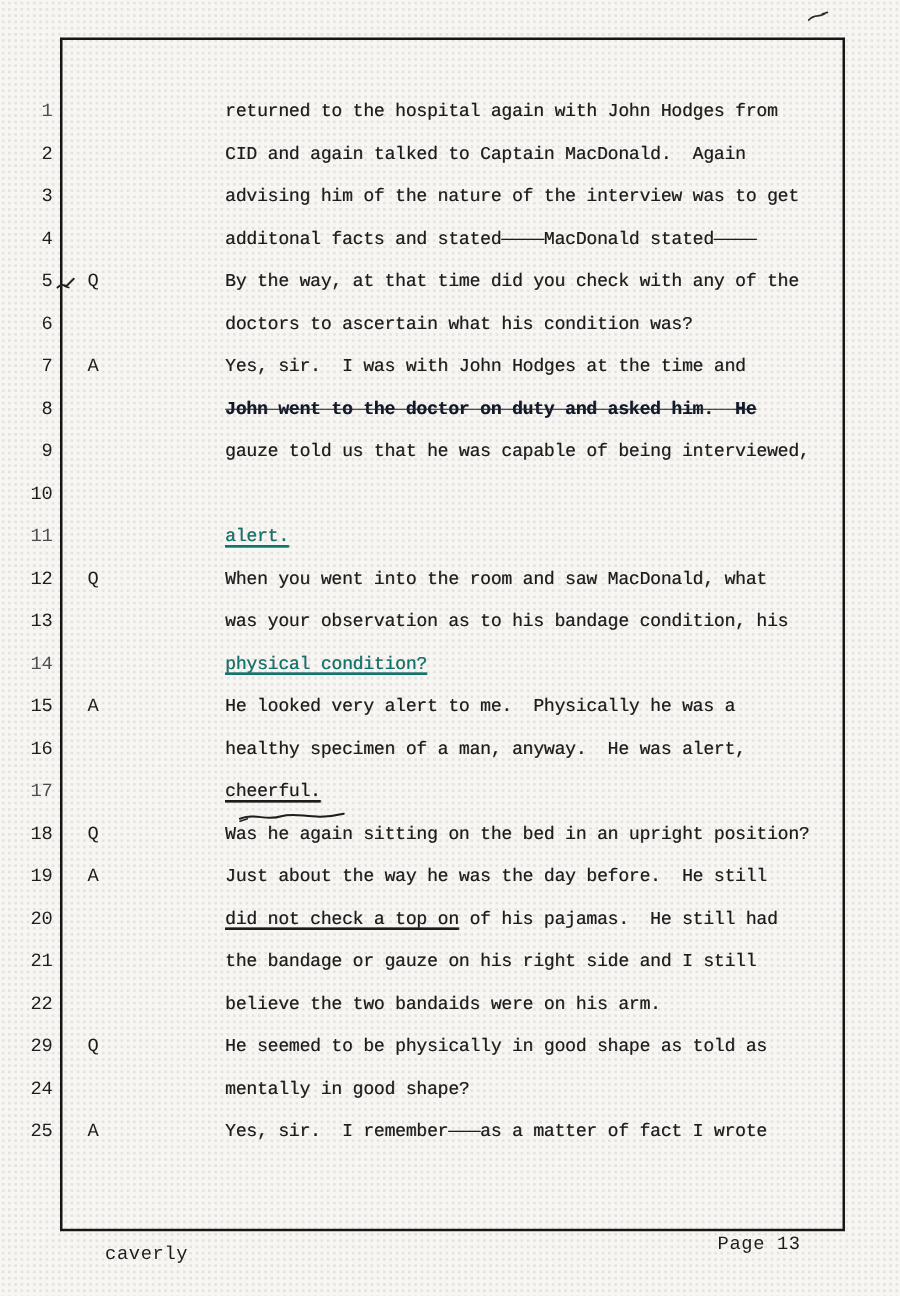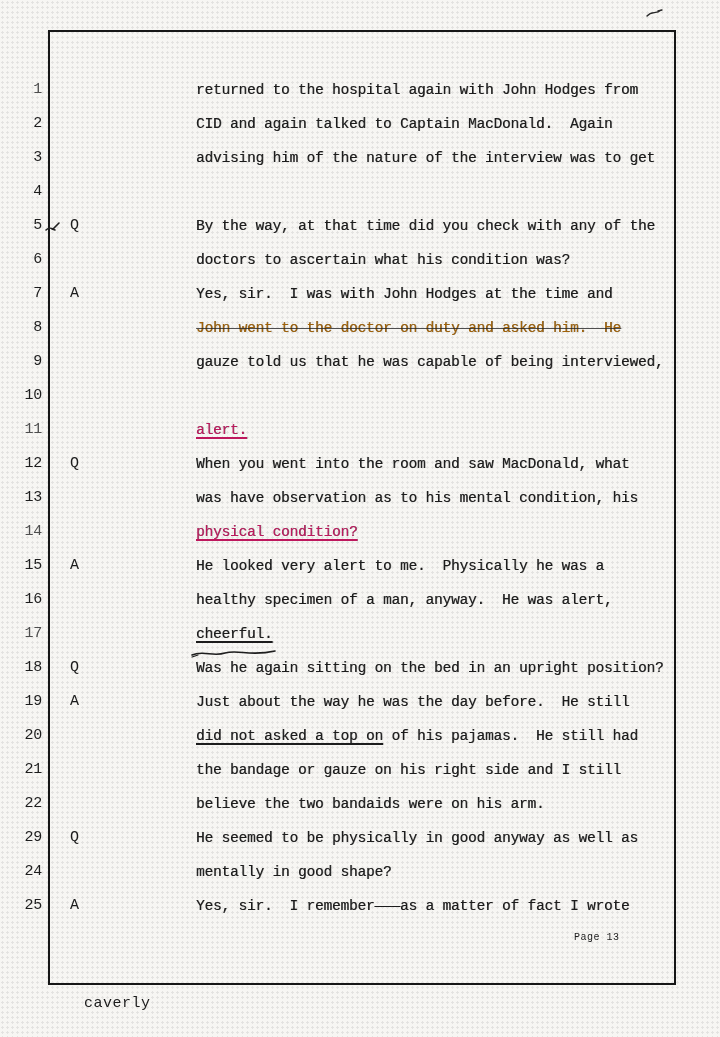--- a/index.html
+++ b/index.html
@@ -49,52 +49,53 @@
     text-align:right;
     font-size:15px;
     color:#1d1d1d;
   }
   .ln.deg{ color:#4e4e4e; filter:blur(0.4px); }
   .sp{
     position:absolute; left:70px; top:0;
     font-size:15px;
   }
   .tx{
-    position:absolute; left:196px; top:0;
+    position:absolute; left:180px; top:0;
     white-space:pre;
     text-align:center;
   }
   .tx span{ text-shadow:0.4px 0 0 rgba(30,30,30,0.55); }
   .tx span.smudge{
-    color:#a16207;
+    color:#0f172a;
     filter:blur(0.6px);
     text-decoration:line-through;
     text-decoration-thickness:1px;
     text-decoration-color:rgba(40,40,40,0.55);
+    font-weight:bold;
   }
   .tx span.smul{
-    color:#be185d;
+    color:#0f766e;
     filter:blur(0.6px);
     text-decoration:underline;
     text-decoration-thickness:2px;
     text-underline-offset:3px;
   }
   .tx span.ul{
     text-decoration:underline;
     text-decoration-thickness:1.5px;
     text-underline-offset:3px;
   }
 
   .footer-left{
     position:absolute; left:84px; top:995px;
     font-size:15px; letter-spacing:0.5px;
   }
   .footer-right{
-    position:absolute; left:574px; top:932px;
-    font-size:10px; letter-spacing:0.5px;
+    position:absolute; left:574px; top:987px;
+    font-size:15px; letter-spacing:0.5px;
   }
 
   .mark{ position:absolute; }
   .mark svg{ display:block; }
 </style>
 </head>
 <body>
 
 <div class="sheet">
 
@@ -132,20 +133,21 @@
         <div class="tx"><span>CID and again talked to Captain MacDonald.  Again</span></div>
       </div>
       <div class="row">
         <div class="ln">3</div>
         <div class="sp"></div>
         <div class="tx"><span>advising him of the nature of the interview was to get</span></div>
       </div>
       <div class="row">
         <div class="ln">4</div>
         <div class="sp"></div>
+        <div class="tx"><span>additonal facts and stated————MacDonald stated————</span></div>
       </div>
       <div class="row">
         <div class="ln">5</div>
         <div class="sp">Q</div>
         <div class="tx"><span>By the way, at that time did you check with any of the</span></div>
       </div>
       <div class="row">
         <div class="ln">6</div>
         <div class="sp"></div>
         <div class="tx"><span>doctors to ascertain what his condition was?</span></div>
@@ -175,21 +177,21 @@
         <div class="tx"><span class="smul">alert.</span></div>
       </div>
       <div class="row">
         <div class="ln">12</div>
         <div class="sp">Q</div>
         <div class="tx"><span>When you went into the room and saw MacDonald, what</span></div>
       </div>
       <div class="row">
         <div class="ln">13</div>
         <div class="sp"></div>
-        <div class="tx"><span>was have observation as to his mental condition, his</span></div>
+        <div class="tx"><span>was your observation as to his bandage condition, his</span></div>
       </div>
       <div class="row">
         <div class="ln deg">14</div>
         <div class="sp"></div>
         <div class="tx"><span class="smul">physical condition?</span></div>
       </div>
       <div class="row">
         <div class="ln">15</div>
         <div class="sp">A</div>
         <div class="tx"><span>He looked very alert to me.  Physically he was a</span></div>
@@ -210,36 +212,36 @@
         <div class="tx"><span>Was he again sitting on the bed in an upright position?</span></div>
       </div>
       <div class="row">
         <div class="ln">19</div>
         <div class="sp">A</div>
         <div class="tx"><span>Just about the way he was the day before.  He still</span></div>
       </div>
       <div class="row">
         <div class="ln">20</div>
         <div class="sp"></div>
-        <div class="tx"><span class="ul">did not asked a top on</span><span> of his pajamas.  He still had</span></div>
+        <div class="tx"><span class="ul">did not check a top on</span><span> of his pajamas.  He still had</span></div>
       </div>
       <div class="row">
         <div class="ln">21</div>
         <div class="sp"></div>
         <div class="tx"><span>the bandage or gauze on his right side and I still</span></div>
       </div>
       <div class="row">
         <div class="ln">22</div>
         <div class="sp"></div>
         <div class="tx"><span>believe the two bandaids were on his arm.</span></div>
       </div>
       <div class="row">
         <div class="ln">29</div>
         <div class="sp">Q</div>
-        <div class="tx"><span>He seemed to be physically in good anyway as well as</span></div>
+        <div class="tx"><span>He seemed to be physically in good shape as told as</span></div>
       </div>
       <div class="row">
         <div class="ln">24</div>
         <div class="sp"></div>
         <div class="tx"><span>mentally in good shape?</span></div>
       </div>
       <div class="row">
         <div class="ln">25</div>
         <div class="sp">A</div>
         <div class="tx"><span>Yes, sir.  I remember———as a matter of fact I wrote</span></div>

